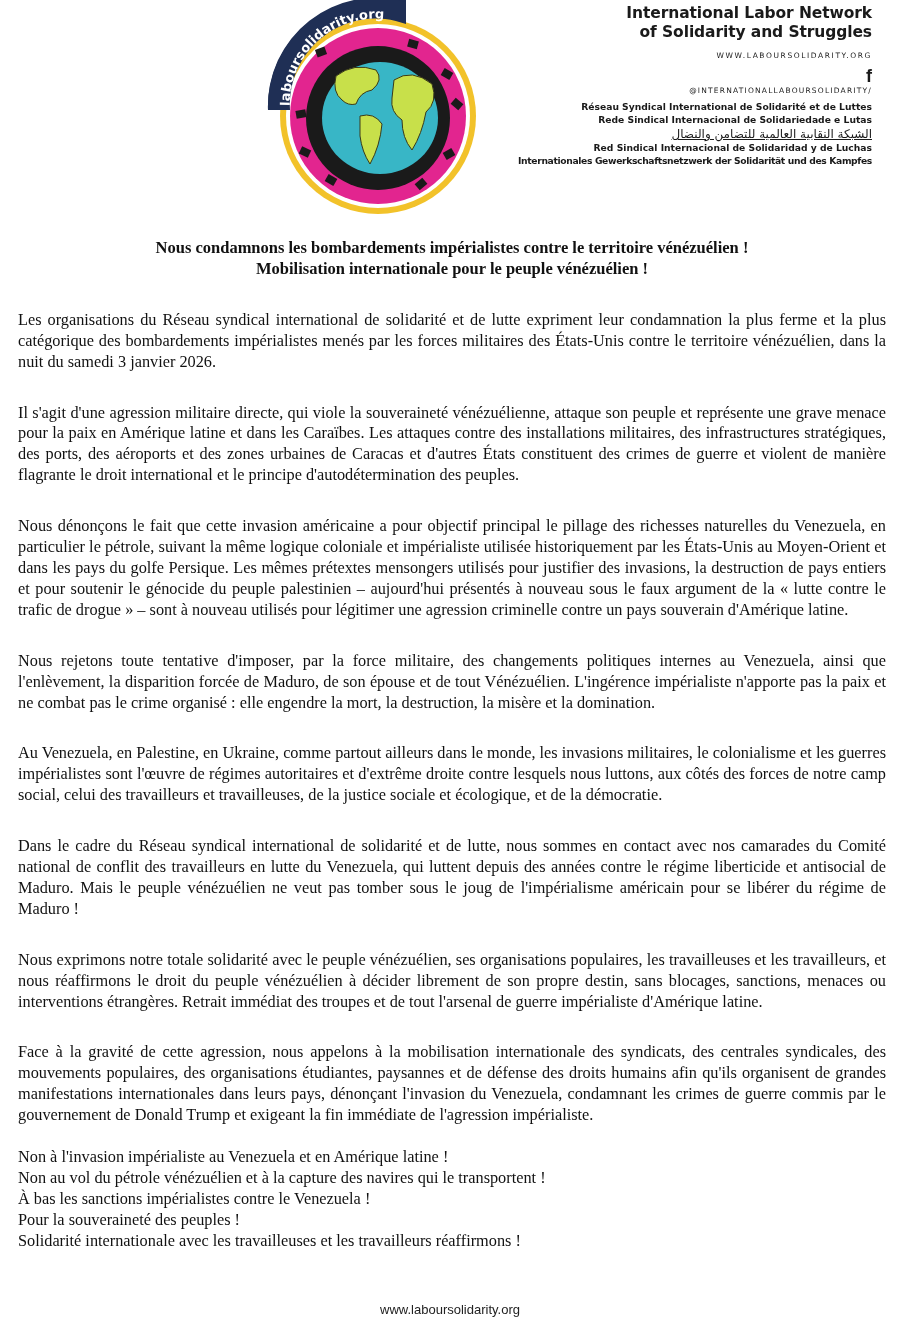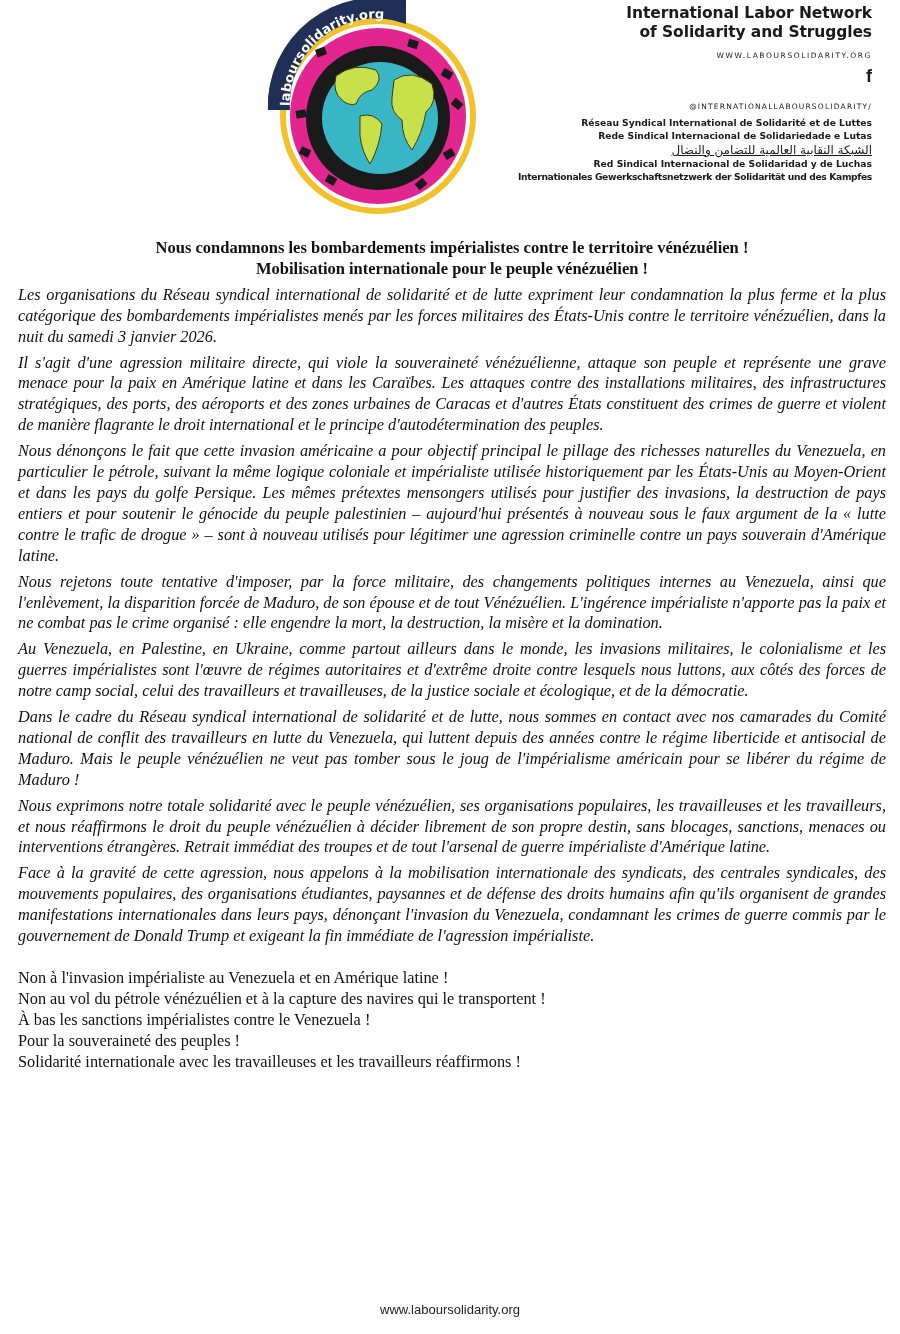--- a/index.html
+++ b/index.html
@@ -7,30 +7,30 @@
   .page { position: absolute; left: 0; top: 0; width: 900px; height: 1334px; }
 
   
   .logo { position: absolute; left: 256px; top: 0; width: 228px; height: 216px; }
   .org-block { position: absolute; right: 28px; top: 4px; width: 420px; text-align: right;
                font-family: "DejaVu Sans", sans-serif; color: #1a1a1a; }
   .org-title { font-weight: bold; font-size: 15.5px; line-height: 19px; letter-spacing: -0.1px; }
   .org-url { font-size: 7.5px; letter-spacing: 1.6px; margin-top: 9px; line-height: 10px; }
   .fb-icon { font-weight: bold; font-size: 18px; line-height: 18px; margin-top: 6px;
              font-family: "Liberation Sans", sans-serif; }
-  .org-handle { font-size: 7.5px; letter-spacing: 1.2px; line-height: 10px; margin-top: 17px; }
+  .org-handle { font-size: 7.5px; letter-spacing: 1.2px; line-height: 10px; margin-top: 1px; }
   .names { margin-top: 4px; font-size: 9.2px; font-weight: bold; line-height: 13.4px; }
   .names .arabic { font-size: 12px; line-height: 14px; font-weight: normal; }
   .names .wide { letter-spacing: -0.35px; }
 
   
   .content { position: absolute; left: 18px; top: 238px; width: 868px;
              font-family: "Liberation Serif", serif; font-size: 16.3px; line-height: 20.9px; }
   .headline { font-weight: bold; font-size: 16.5px; margin: 0; text-align: center; }
-  .para { text-align: justify; margin: 5px 0 0 0; font-style: italic; }
+  .para { text-align: justify; margin: 30px 0 0 0; }
   .slogans { margin-top: 20.9px; }
   .slogan { display: block; }
   .footer-url { position: absolute; left: 0; width: 900px; top: 1302px; text-align: center;
                 font-family: "Liberation Sans", sans-serif; font-size: 13px; color: #222; }
 </style>
 </head>
 <body>
 
 <div class="page">
 

